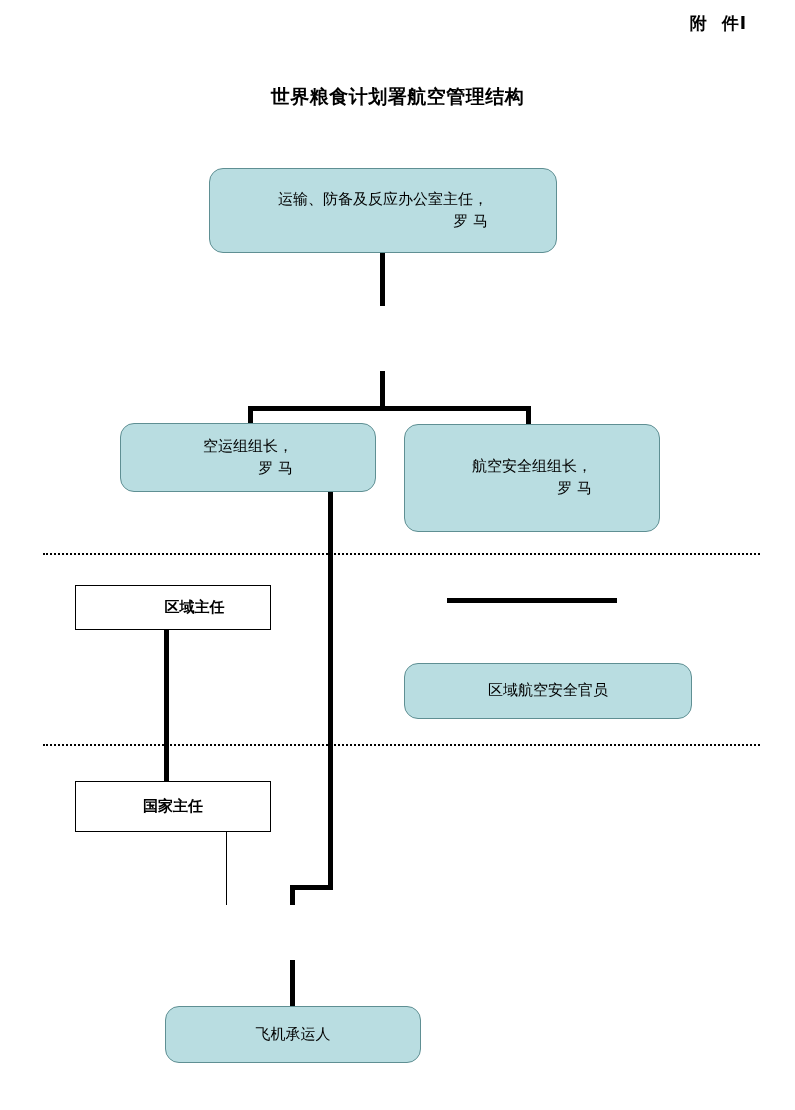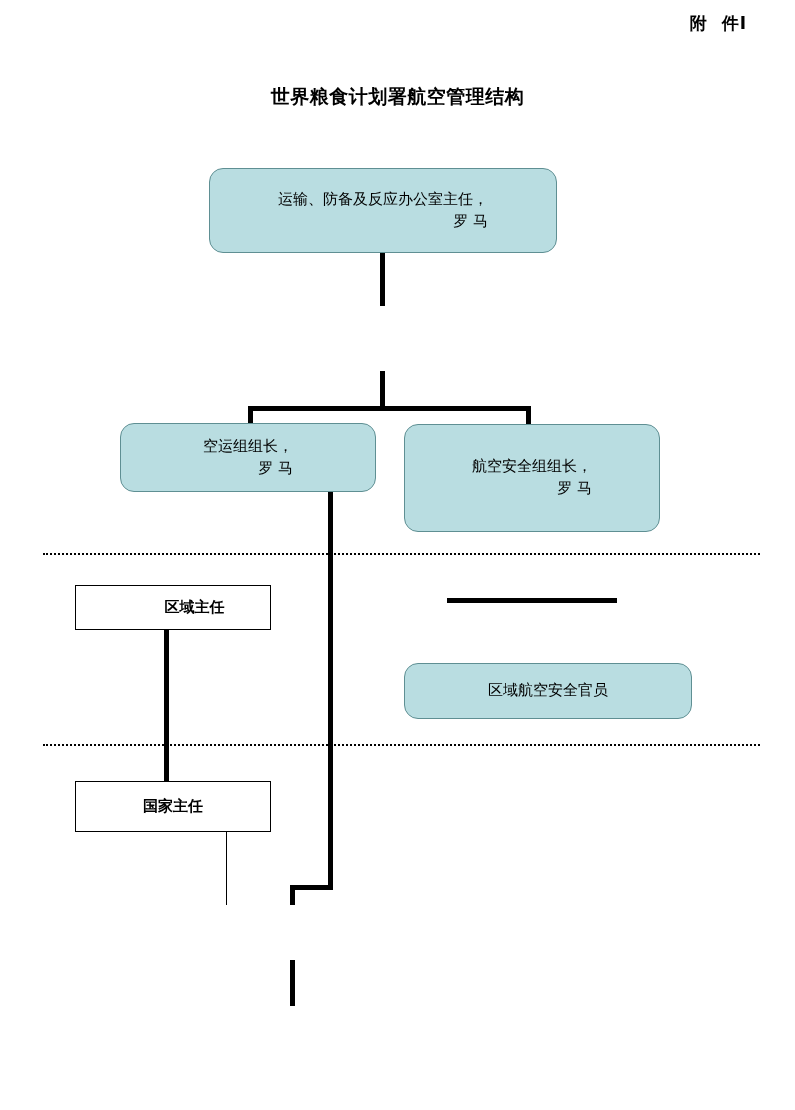--- a/index.html
+++ b/index.html
@@ -133,14 +133,15 @@
   <div class="node teal" style="left:404px; top:424px; width:256px; height:108px;">航空安全组组长，
 罗  马</div>
 
   <div class="node plain" style="left:75px; top:585px; width:196px; height:45px;padding-left:43px;">区域主任</div>
 
   <div class="node teal" style="left:404px; top:663px; width:288px; height:56px;">区域航空安全官员</div>
 
   <div class="node plain" style="left:75px; top:781px; width:196px; height:51px;">国家主任</div>
 
 
+  <div class="node teal" style="left:165px; top:1006px; width:256px; height:57px;">飞机承运人</div>
 
 </div>
 
 </body></html>

